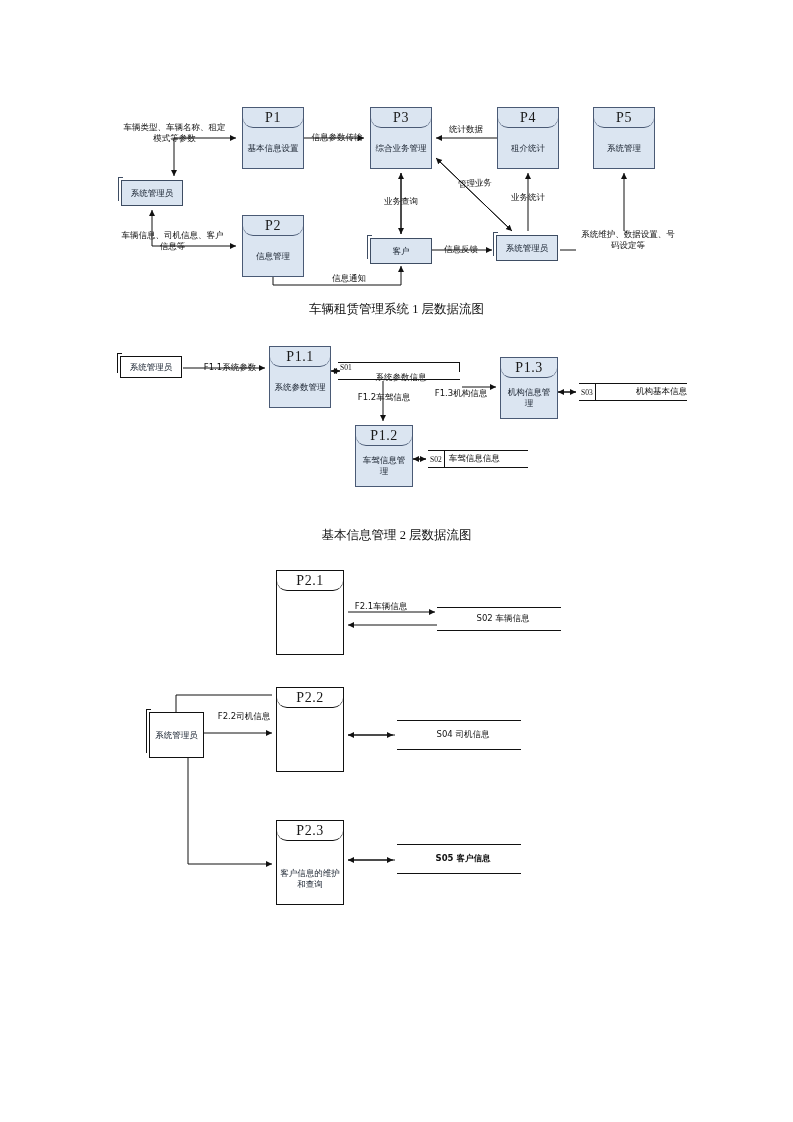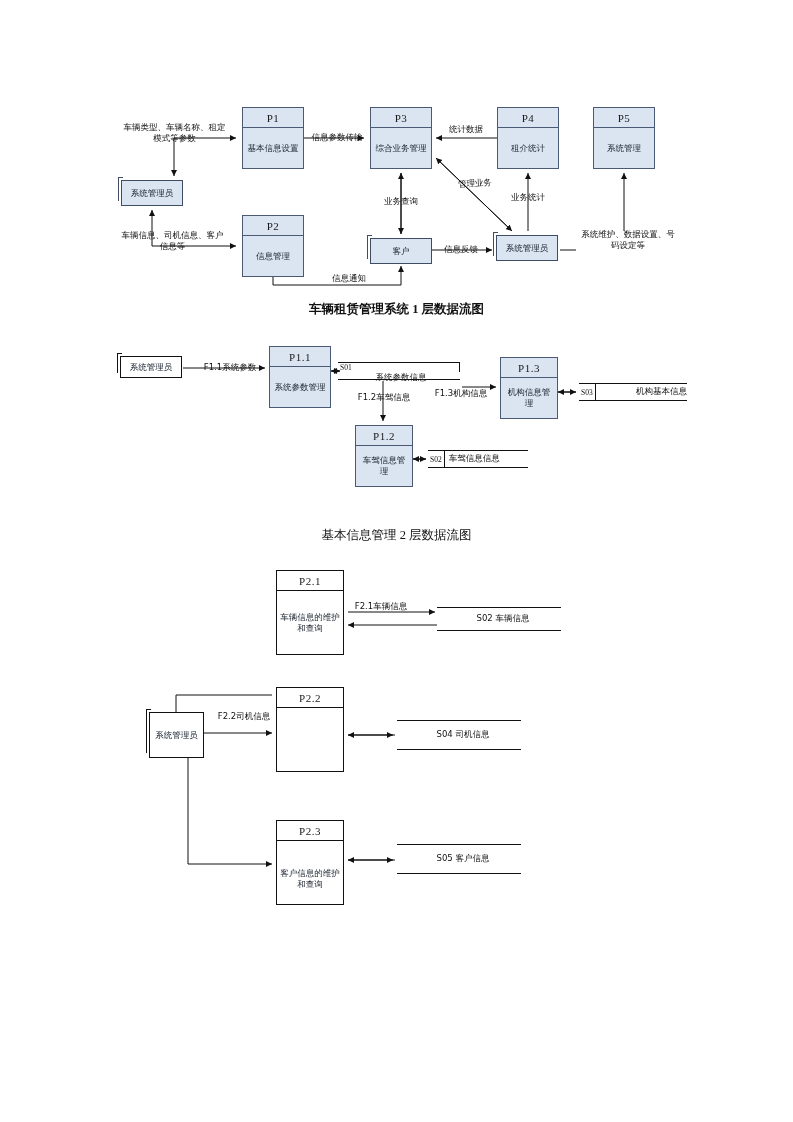--- a/index.html
+++ b/index.html
@@ -16,24 +16,25 @@
   
   .proc {            
     position:absolute;
     background:#dbe5f1;
     border:1px solid #4a5a75;
     display:flex; flex-direction:column;
   }
   .proc .pid {
     height:20px; line-height:20px;
     text-align:center;
-    font-size:11px; color:#1a1a1a;
+    font-size:14px; color:#1a1a1a;
     border-bottom:1px solid #4a5a75;
     font-family:"Liberation Serif","DejaVu Serif",serif;
     letter-spacing:.5px;
+    border-radius:10px;
   }
   .proc .pbody {
     flex:1;
     display:flex; align-items:center; justify-content:center;
     text-align:center;
     font-size:8.5px; line-height:1.25;
     color:#1a2330;
     padding:2px 3px;
     word-break:break-all;
   }
@@ -147,21 +148,21 @@
 
     <div class="lbl" style="left:452px; top:178px; width:46px; transform:rotate(-3deg);">管理业务</div>
 
     <div class="lbl" style="left:433px; top:244px; width:56px;">信息反馈</div>
 
     <div class="lbl" style="left:321px; top:273px; width:56px;">信息通知</div>
 
     <div class="lbl multi" style="left:578px; top:229px; width:100px;">系统维护、数据设置、号码设定等</div>
   </div>
 
-  <div class="caption" style="top:301px;font-weight:bold;">车辆租赁管理系统 1 层数据流图</div>
+  <div class="caption" style="top:301px;">车辆租赁管理系统 1 层数据流图</div>
 
   <div>
 
     <div class="ext white" style="left:120px; top:356px; width:62px; height:22px;">系统管理员</div>
 
     <div class="proc" style="left:269px; top:346px; width:62px; height:62px;">
       <div class="pid">P1.1</div>
       <div class="pbody">系统参数管理</div>
     </div>
 
@@ -198,41 +199,40 @@
   </div>
 
   <div class="caption" style="top:527px;">基本信息管理 2 层数据流图</div>
 
   <div>
 
     <div class="ext white" style="left:149px; top:712px; width:55px; height:46px;">系统管理员</div>
 
     <div class="proc plain" style="left:276px; top:570px; width:68px; height:85px;">
       <div class="pid">P2.1</div>
-      <div class="pbody">车辆信息的维护和查询</div>
     </div>
 
     <div class="proc plain" style="left:276px; top:687px; width:68px; height:85px;">
       <div class="pid">P2.2</div>
     </div>
 
     <div class="proc plain" style="left:276px; top:820px; width:68px; height:85px;gap:12px;">
       <div class="pid">P2.3</div>
       <div class="pbody">客户信息的维护和查询</div>
     </div>
 
     <div class="store noid" style="left:437px; top:607px; width:124px; height:24px; justify-content:center;">
       <span class="slabel">S02  车辆信息</span>
     </div>
 
     <div class="store noid" style="left:397px; top:720px; width:124px; height:30px; justify-content:center;">
       <span class="slabel">S04  司机信息</span>
     </div>
 
-    <div class="store noid" style="left:397px; top:844px; width:124px; height:30px; justify-content:center;">
+    <div class="store noid" style="left:397px; top:844px; width:124px; height:30px; justify-content:center;font-weight:bold;">
       <span class="slabel">S05  客户信息</span>
     </div>
 
     <div class="lbl" style="left:345px; top:601px; width:72px;">F2.1车辆信息</div>
 
     <div class="lbl" style="left:208px; top:687px; width:72px;margin-top:24px;">F2.2司机信息</div>
   </div>
 
   <svg class="overlay" viewBox="0 0 793 1122" xmlns="http://www.w3.org/2000/svg">
     <defs>

